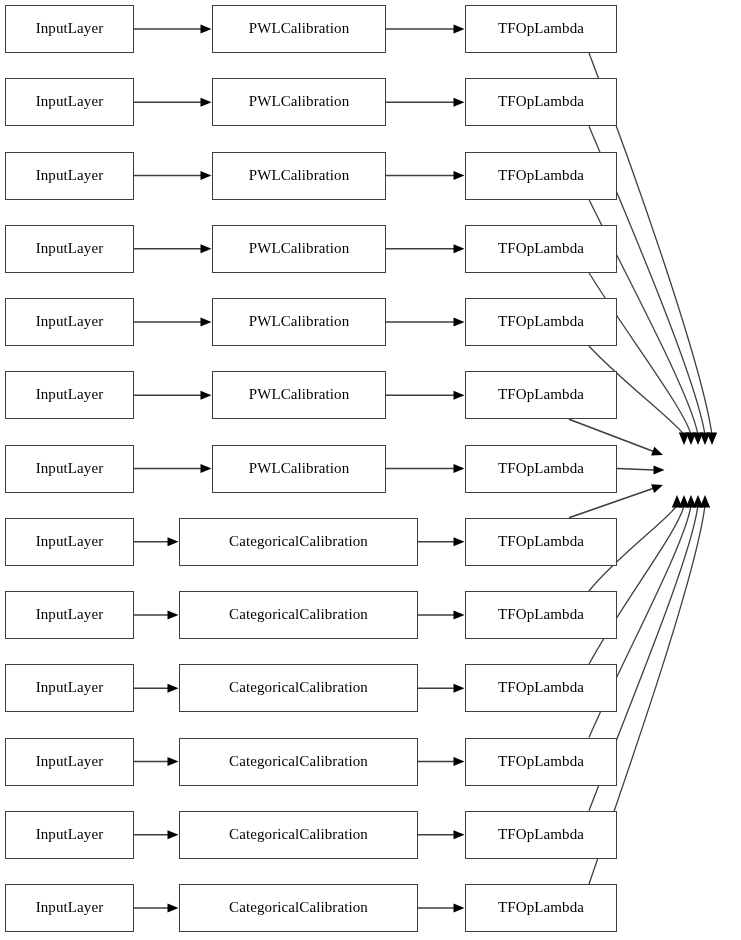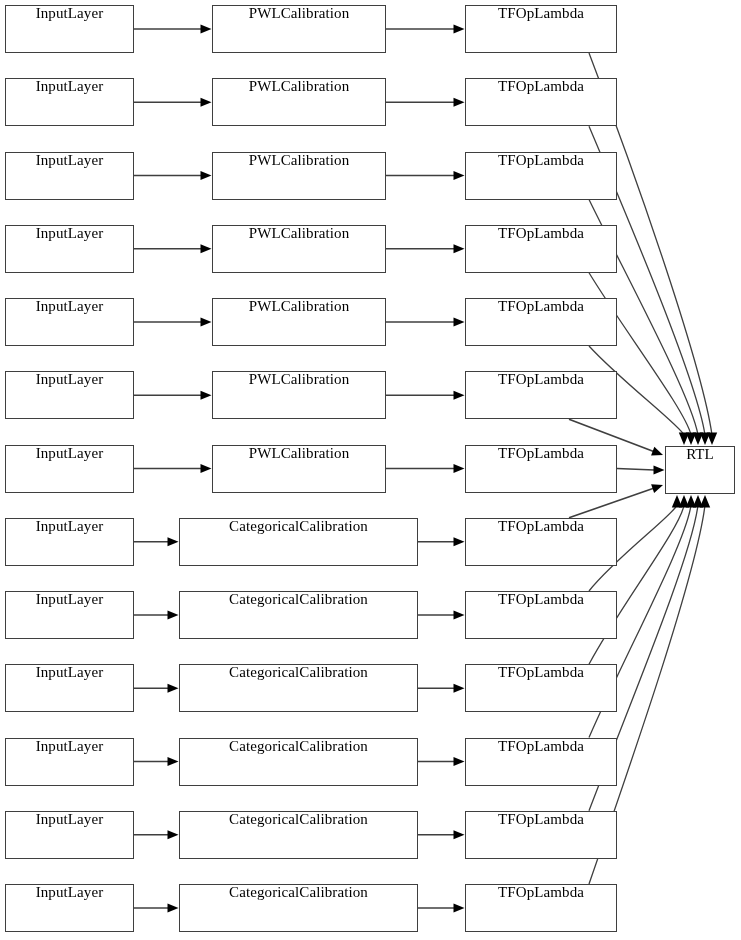--- a/index.html
+++ b/index.html
@@ -32,21 +32,21 @@
     width: 741px;
     height: 940px;
   }
   .node {
     position: absolute;
     box-sizing: border-box;
     border: 1px solid #3f3f3f;
     background: #ffffff;
     color: #000000;
     display: flex;
-    align-items: flex-start;
+    align-items: center;
     justify-content: center;
     font-size: 15px;
     line-height: 1;
     white-space: nowrap;
     letter-spacing: 0.1px;
   }
   .node-label {
     display: block;
     padding-bottom: 1px;
   }
@@ -246,17 +246,14 @@
       </div>
       <div class="node" style="left: 5px; top: 884px; width: 129px; height: 48px; border-color: rgb(63, 63, 63); background: rgb(255, 255, 255); color: rgb(0, 0, 0); font-size: 15px;">
         <span class="node-label">InputLayer</span>
       </div>
       <div class="node" style="left: 179px; top: 884px; width: 239px; height: 48px; border-color: rgb(63, 63, 63); background: rgb(255, 255, 255); color: rgb(0, 0, 0); font-size: 15px;">
         <span class="node-label">CategoricalCalibration</span>
       </div>
       <div class="node" style="left: 465px; top: 884px; width: 152px; height: 48px; border-color: rgb(63, 63, 63); background: rgb(255, 255, 255); color: rgb(0, 0, 0); font-size: 15px;">
         <span class="node-label">TFOpLambda</span>
       </div>
-      <div class="node" style="left: 665px; top: 446px; width: 70px; height: 48px; border-color: rgb(63, 63, 63); background: rgb(255, 255, 255); color: rgb(0, 0, 0); font-size: 15px;">
-        <span class="node-label">RTL</span>
-      </div>
     </div>
 </div>
 
 </body></html>

